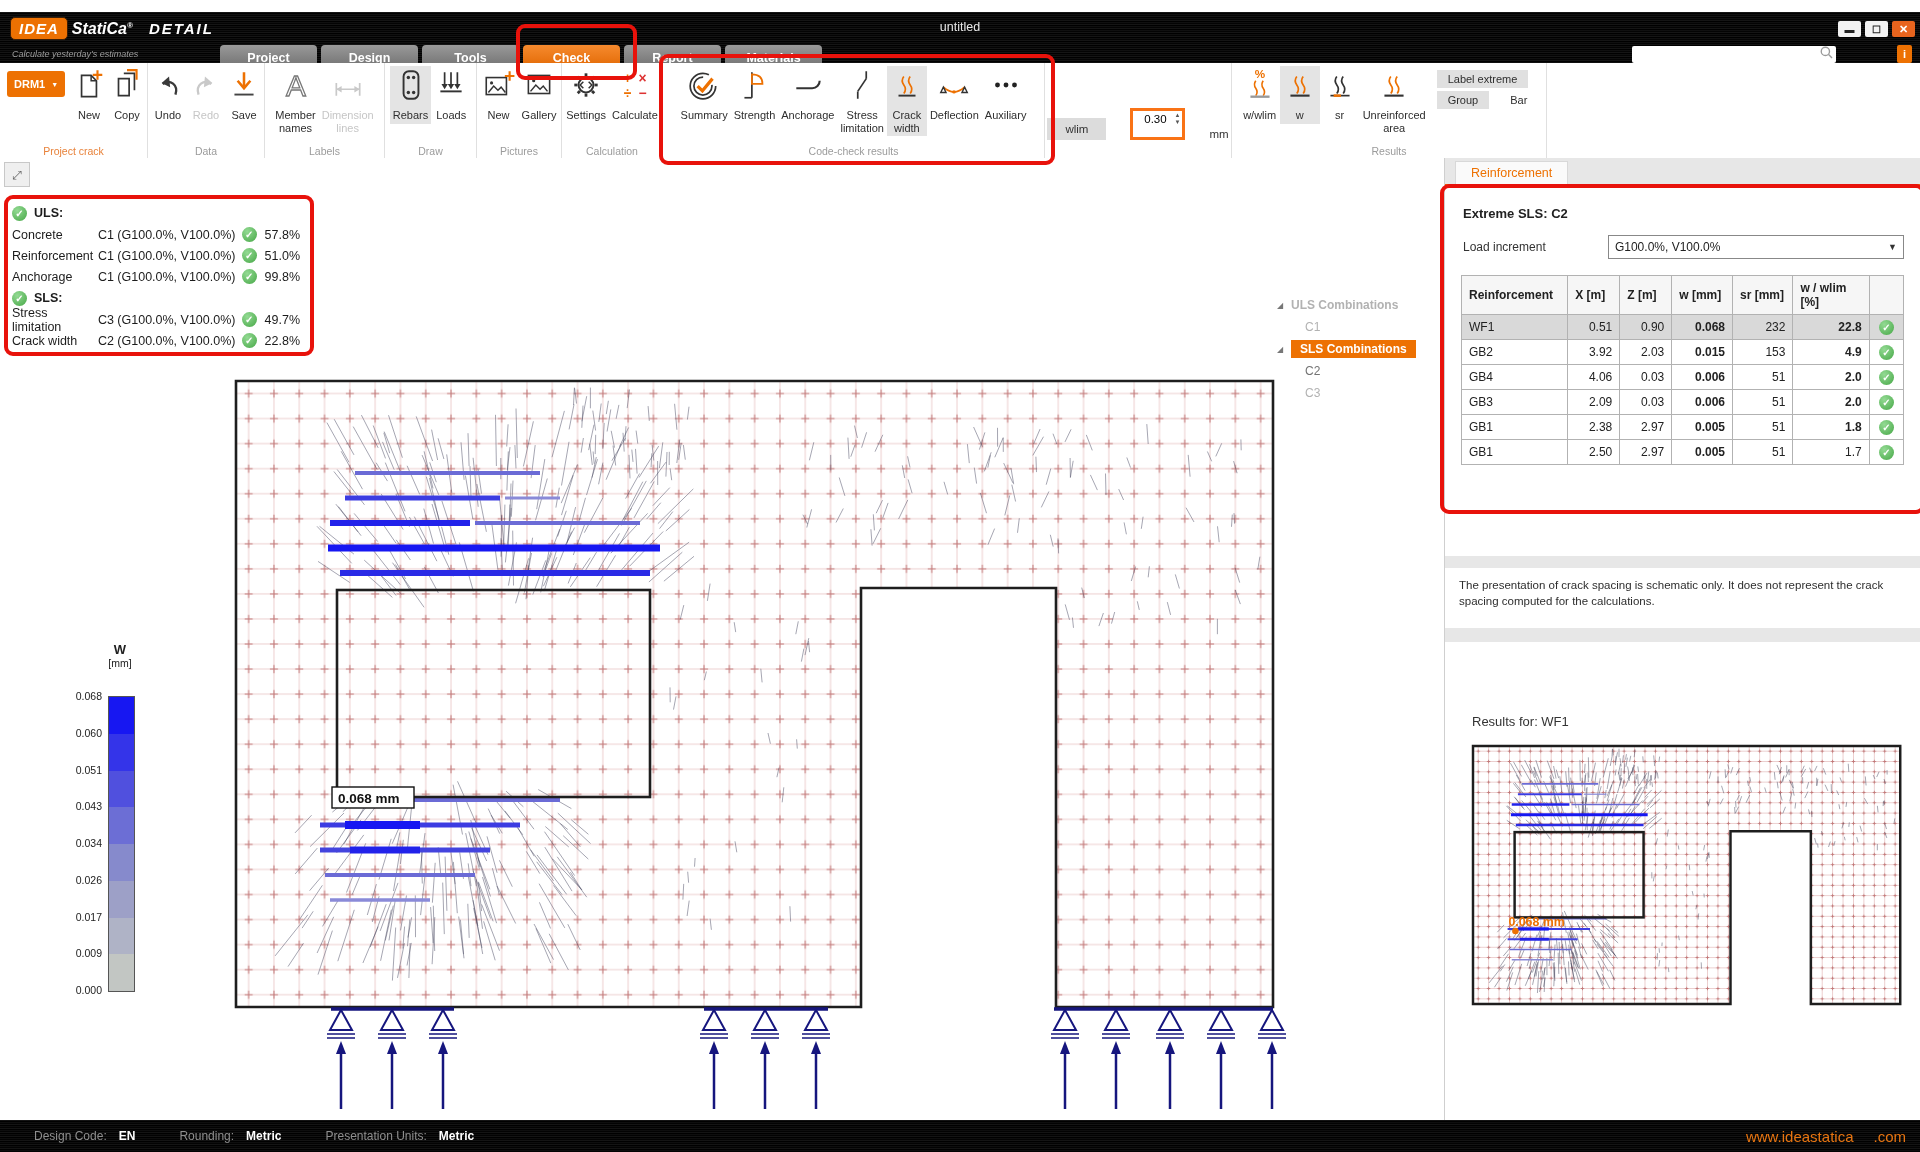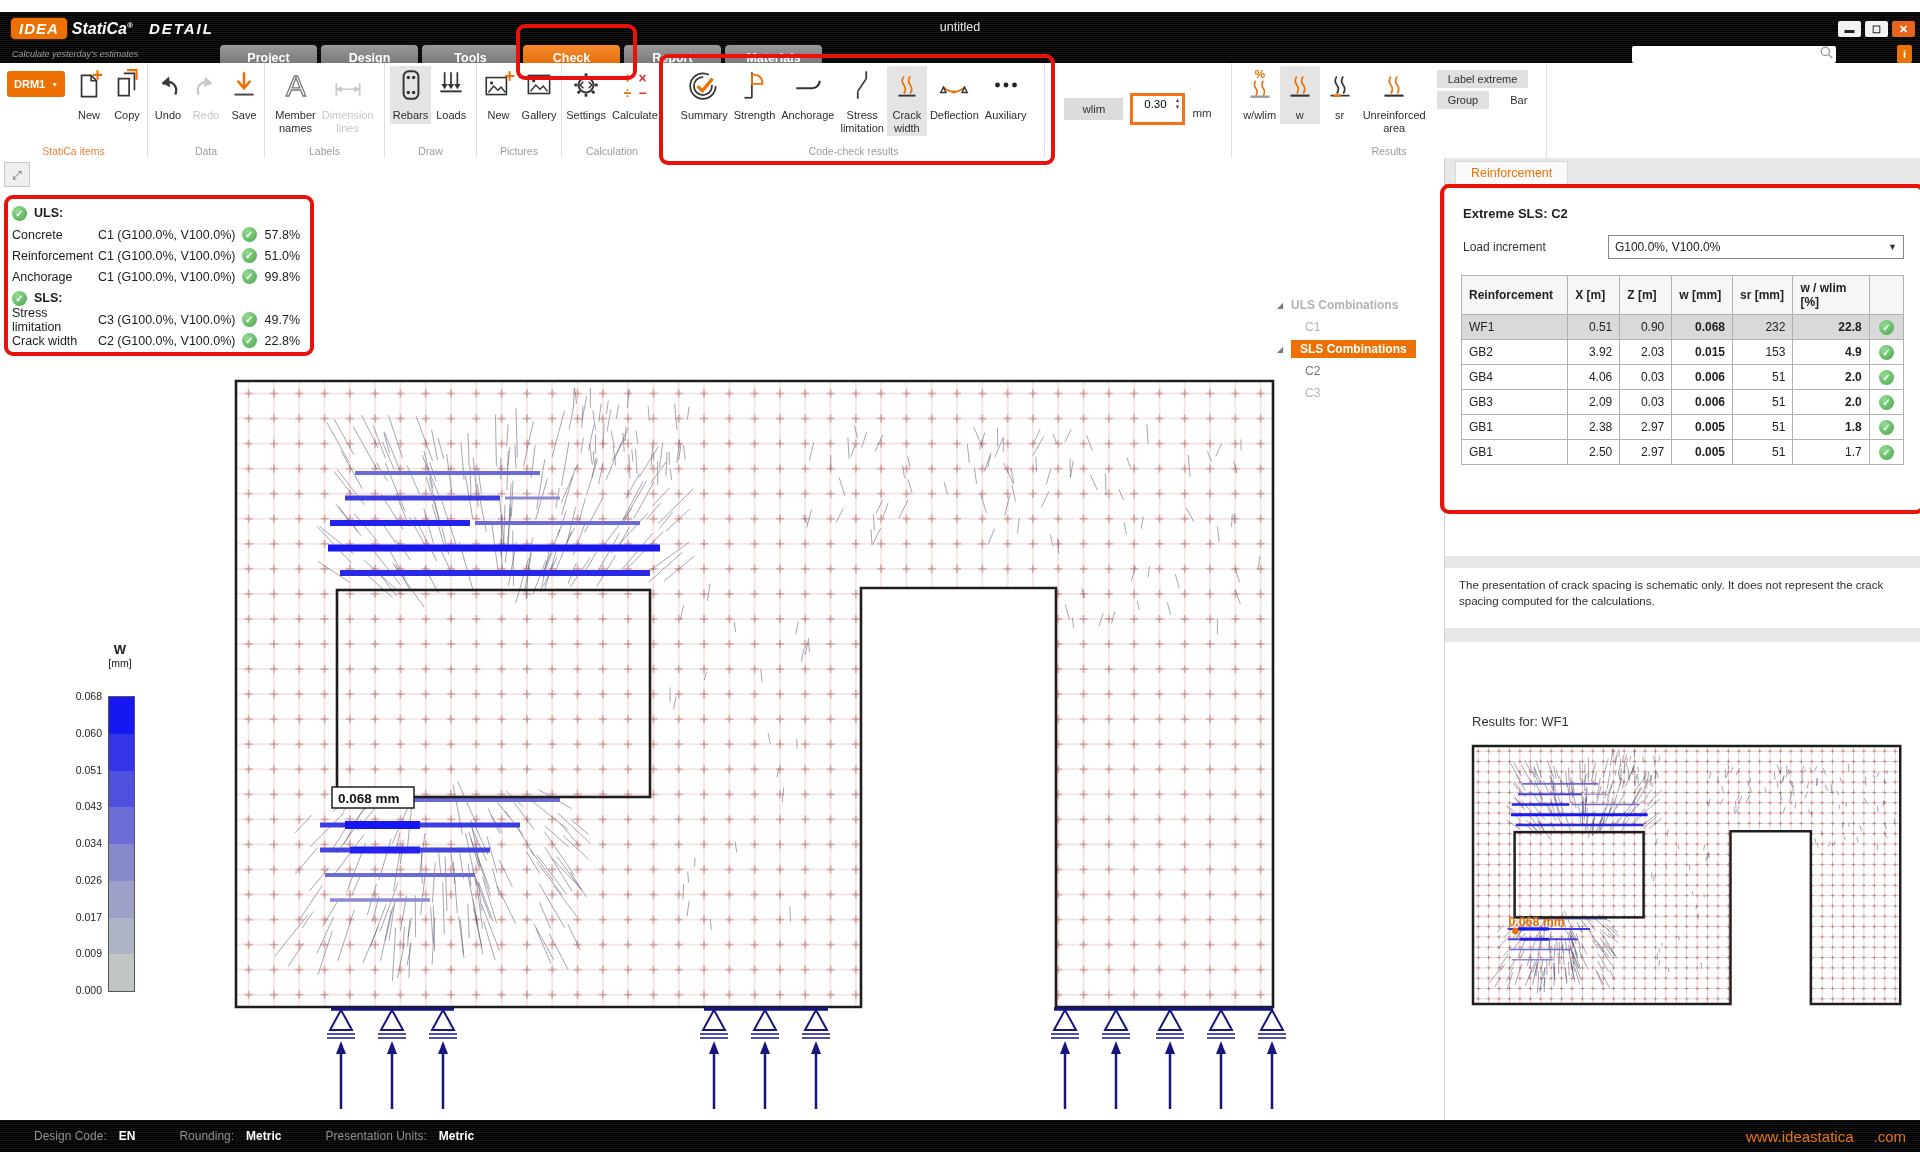--- a/index.html
+++ b/index.html
@@ -43,21 +43,21 @@
   .rbtn{display:flex;flex-direction:column;align-items:center;background:none;border:none;
     padding:2px 3px;min-width:36px;cursor:pointer;font-family:inherit;}
   .rbtn.selected{background:#e4e4e4;}
   .ric{width:34px;height:34px;}
   .ric svg{width:34px;height:34px;display:block;}
   .rlb{font-size:11px;color:#2e2e2e;text-align:center;white-space:pre-line;line-height:1.15;margin-top:7px;}
   .rbtn.disabled .rlb{color:#c6c6c6;}
   .drm{align-self:flex-start;margin:5px 5px 0 6px;background:#ed7102;color:#fff;font-weight:bold;
     font-size:11px;border:none;border-radius:3px;padding:7px 7px;display:flex;align-items:center;gap:6px;cursor:pointer;font-family:inherit;}
   .drm .dd{font-size:7px;}
-  .wlim-wrap{display:flex;align-items:center;justify-content:center;gap:7px;padding-top:12px;height:62px;}
+  .wlim-wrap{display:flex;align-items:flex-end;justify-content:center;gap:24px;padding-top:12px;height:62px;}
   .wlim-chip{background:#dcdcdc;font-size:11.5px;color:#333;padding:5px 18px;}
   .spin{display:flex;border:3px solid #f97316;background:#fff;align-items:center;padding:1px 2px 11px 3px;}
   .spin input{width:34px;border:none;outline:none;font-size:11.5px;text-align:center;font-family:inherit;}
   .spin .arrows{display:flex;flex-direction:column;color:#555;font-size:6px;line-height:1.1;cursor:pointer;}
   .unit{font-size:11.5px;color:#333;margin-top:7px;}
   .chipcol{display:flex;flex-direction:column;gap:3px;margin:4px 0 0 8px;}
   .chiprow{display:flex;gap:10px;}
   .chip{background:#e0e0e0;border:none;font-size:11px;color:#2e2e2e;padding:3px 11px;cursor:pointer;font-family:inherit;}
   .chip.plain{background:transparent;}
 
@@ -203,21 +203,21 @@
           <span class="ric">
             <svg viewBox="0 0 32 32">
               <path d="M8 10h10v16H8z" fill="none" stroke="#333" stroke-width="1.6"></path>
               <path d="M13 5h10v16" fill="none" stroke="#333" stroke-width="1.6"></path>
               <path d="M16 2h9v9" fill="none" stroke="#ed7102" stroke-width="2"></path>
             </svg>
           </span>
           <span class="rlb">Copy</span>
         </button>
       </div>
-      <div class="glabel accent">StatiCa items</div>
+      <div class="glabel accent">Project crack</div>
     </div>
     <div class="rgroup" style="width: 117px;">
       <div class="rbtns">
         <button class="rbtn">
           <span class="ric">
             <svg viewBox="0 0 32 32">
               <path d="M23 25c3-9-5-15-12-10" fill="none" stroke="#3a3a3a" stroke-width="2.2"></path>
               <path d="M17 8l-7 6 8 4z" fill="#3a3a3a"></path>
             </svg>
           </span>

